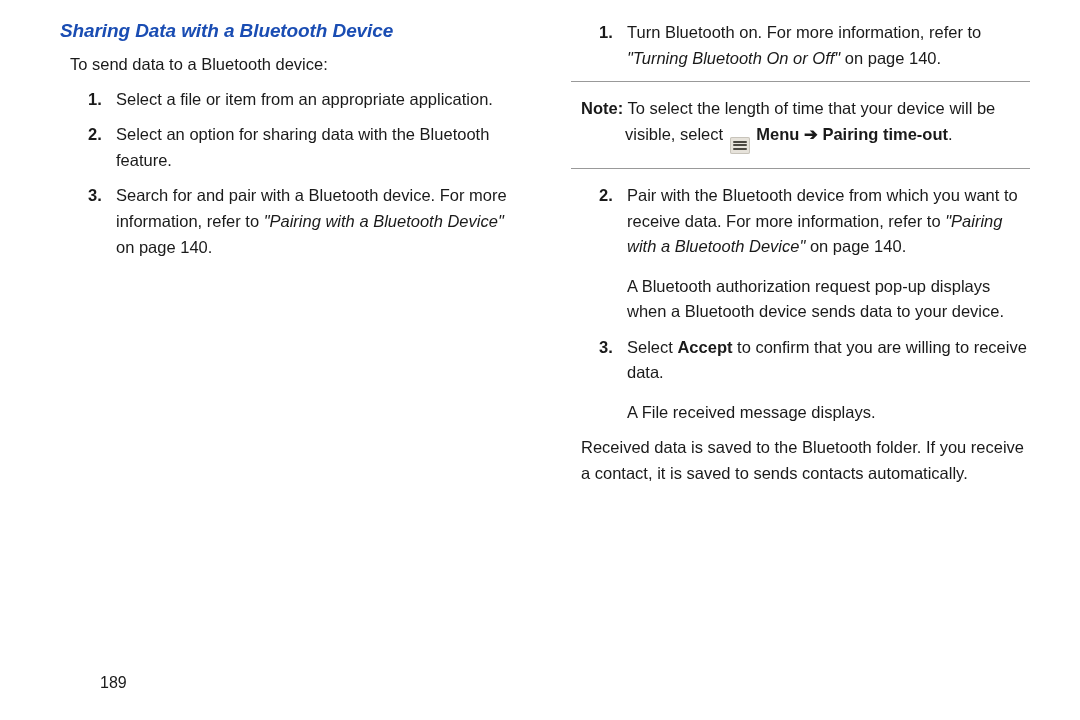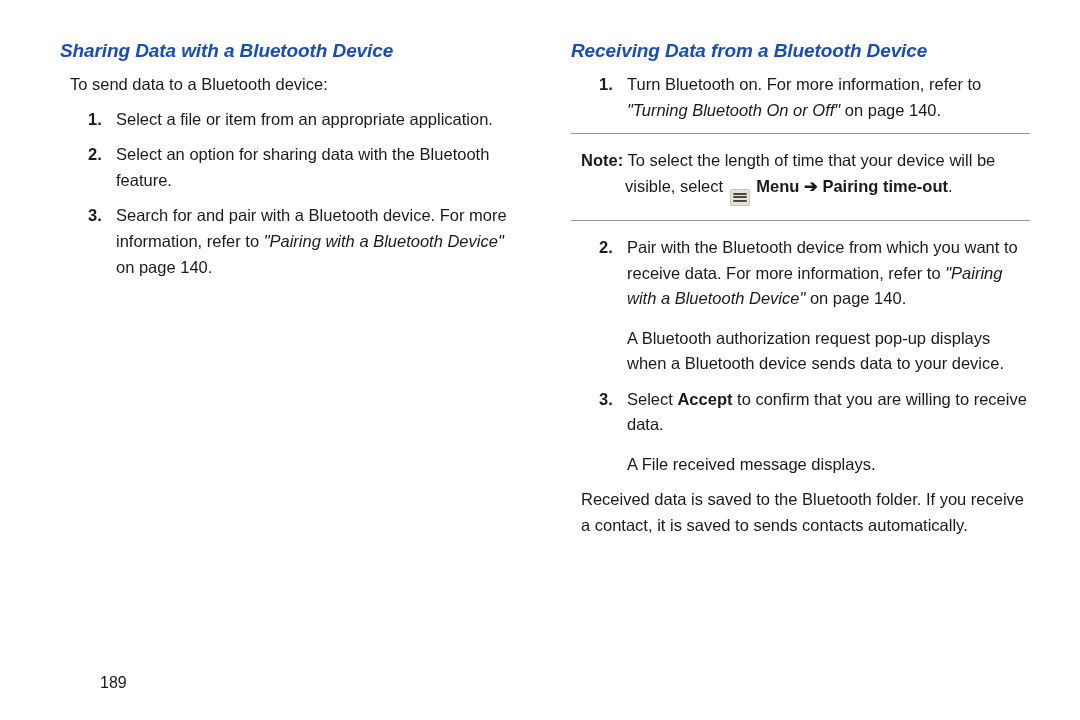--- a/index.html
+++ b/index.html
@@ -7,21 +7,21 @@
     padding: 0;
     font-family: Arial, Helvetica, sans-serif;
     background: #fff;
     color: #1a1a1a;
     width: 1080px;
     height: 720px;
     overflow: hidden;
   }
   .page {
     display: flex;
-    padding: 40px 50px 20px 60px;
+    padding: 20px 50px 20px 60px;
     gap: 52px;
     box-sizing: border-box;
     height: 100%;
     position: relative;
   }
   .col {
     flex: 1;
     min-width: 0;
   }
   h2 {
@@ -128,21 +128,20 @@
 
 
     <ol start="3" style="counter-reset: step 2;">
       <li>
         <span>Search for and pair with a Bluetooth device. For more information, refer to </span><span class="ref-italic">"Pairing with a Bluetooth Device"</span><span> on page 140.</span>
       </li>
     </ol>
   </div>
 
   <div class="col">
-    <h2>Receiving Data from a Bluetooth Device</h2>
 
     <ol>
       <li>
         <span>Turn Bluetooth on. For more information, refer to </span><span class="ref-italic">"Turning Bluetooth On or Off"</span><span> on page 140.</span>
       </li>
     </ol>
 
     <hr class="hr">
     <p class="note">
       <span class="note-label">Note:</span><span> To select the length of time that your device will be visible, select </span><span class="menu-icon">

